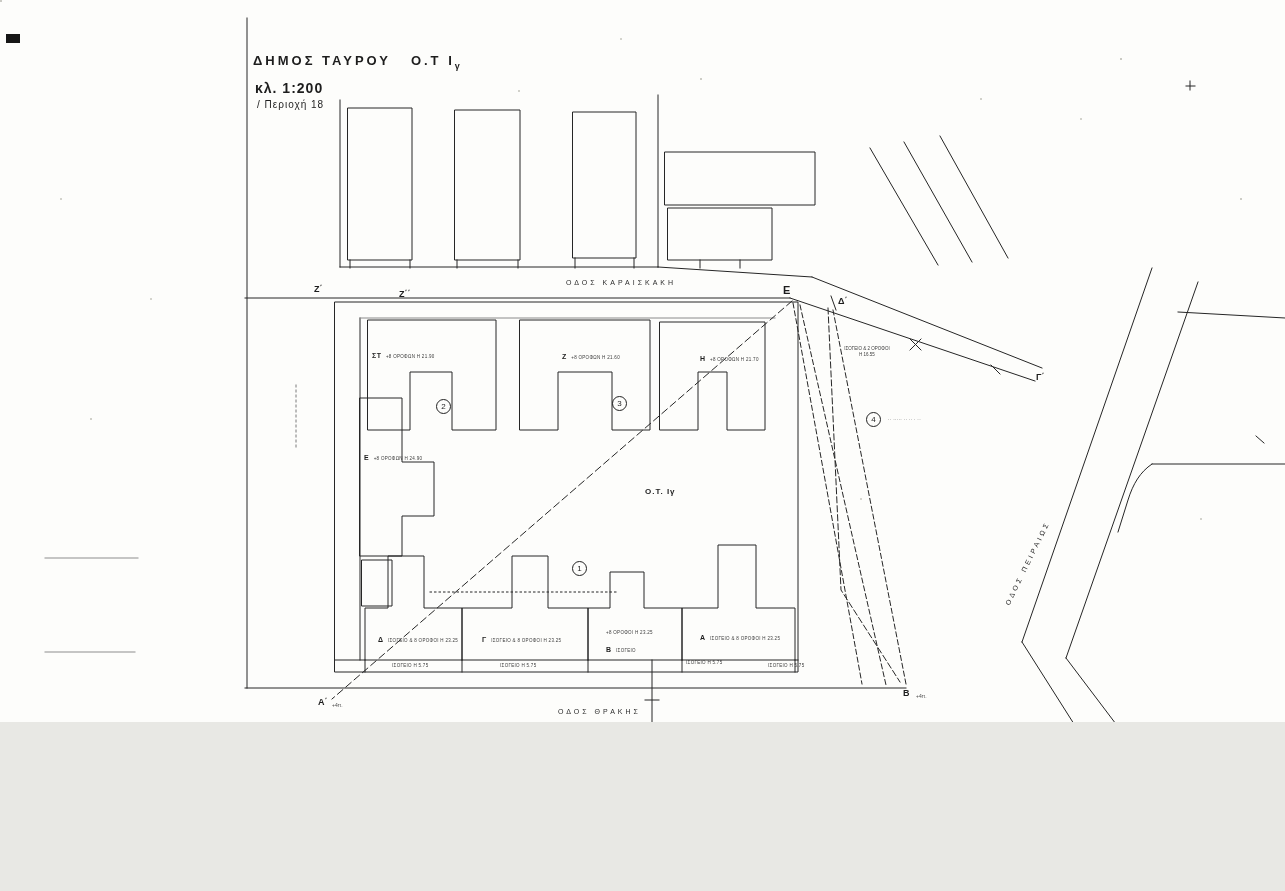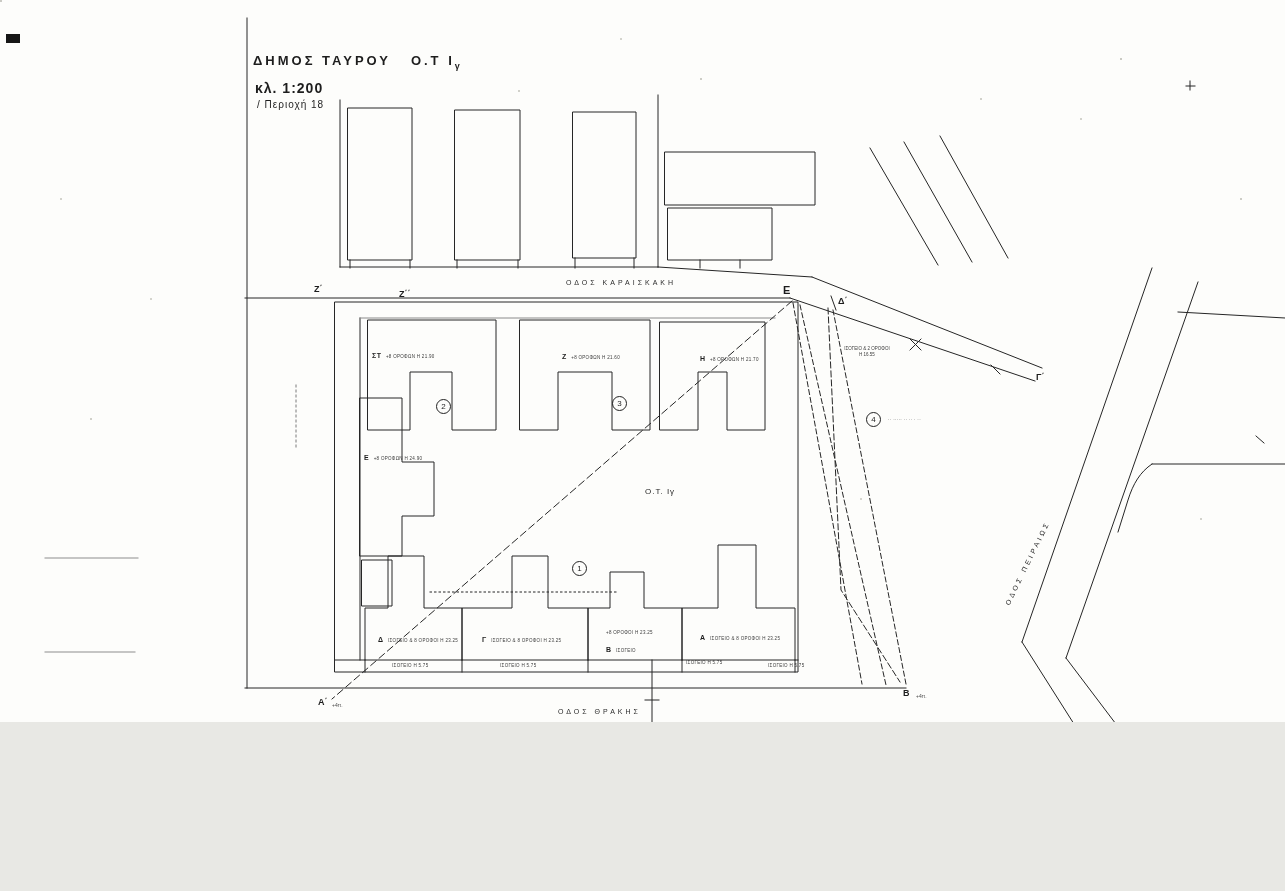--- a/index.html
+++ b/index.html
@@ -9,21 +9,21 @@
     font-family:"Liberation Sans", sans-serif;color:#1f1f1f;padding-left:11px;
   }
   svg.linework{position:absolute;left:0;top:0;}
   .lbl{position:absolute;white-space:nowrap;color:#1d1d1d;line-height:1.15;}
   .title-main{font-weight:bold;font-size:13px;letter-spacing:3px;}
   .title-main .sub{font-size:9px;letter-spacing:0;vertical-align:sub;}
   .title-scale{font-weight:bold;font-size:14px;letter-spacing:1px;}
   .title-area{font-size:10px;letter-spacing:1px;}
   .street{font-size:7px;letter-spacing:3px;color:#2a2a2a;}
   .street-rot{transform:rotate(-64deg);transform-origin:left top;}
-  .blocklbl{font-weight:normal;font-size:8px;letter-spacing:1px;}
+  .blocklbl{font-weight:bold;font-size:8px;letter-spacing:1px;}
   .bname{font-size:7px;font-weight:bold;letter-spacing:.5px;}
   .binfo{font-size:4.5px;letter-spacing:.3px;color:#3a3a3a;}
   .micro{font-size:4.5px;letter-spacing:.3px;color:#3a3a3a;}
   .pt{font-size:9px;font-weight:bold;}
   .pt-big{font-size:11px;font-weight:bold;}
   .ptnote{font-size:5px;color:#4a4a4a;}
   .circ{
     position:absolute;width:13px;height:13px;border:1px solid #222;border-radius:50%;
     font-size:8px;line-height:13px;text-align:center;background:transparent;
   }

